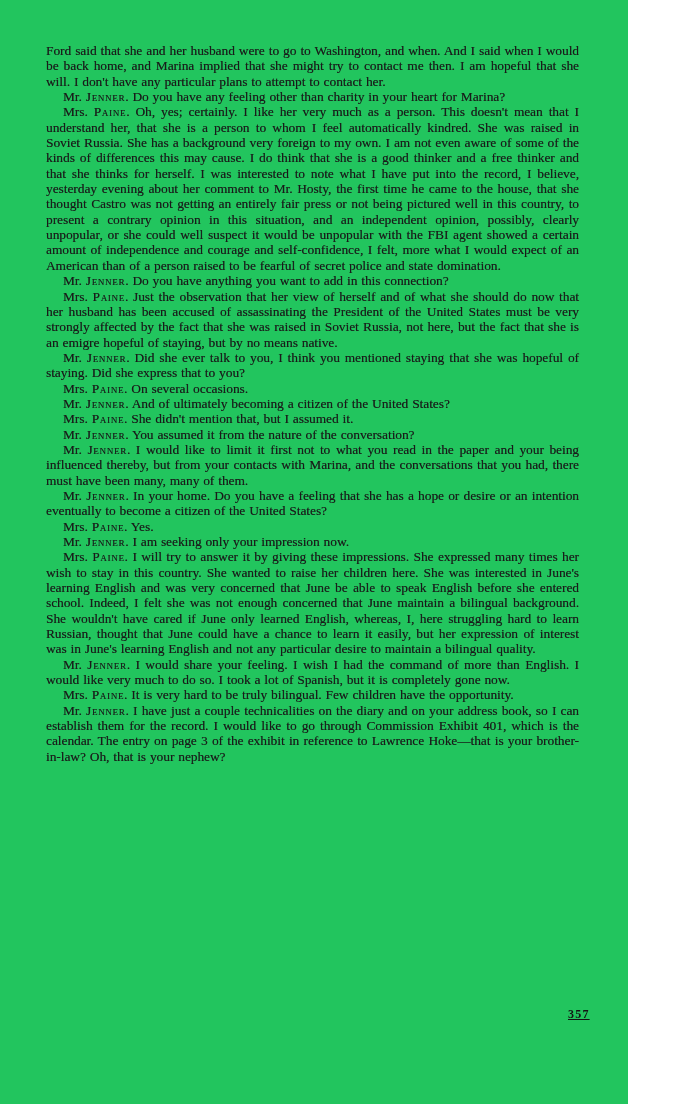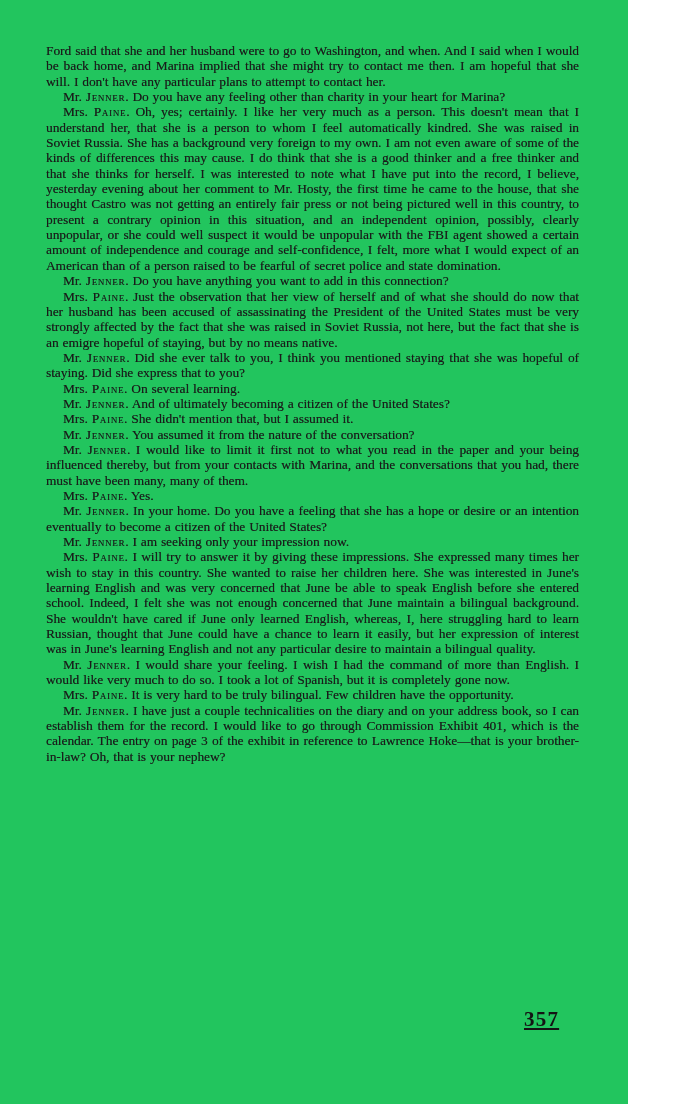--- a/index.html
+++ b/index.html
@@ -33,48 +33,48 @@
   }
   .para.no-indent {
     text-indent: 0;
   }
   .speaker .sc {
     font-variant: small-caps;
     letter-spacing: 0.7px;
   }
   .page-number {
     position: absolute;
-    left: 524px;
+    left: 568px;
     top: 1007px;
     font-family: "Liberation Serif", "DejaVu Serif", serif;
-    font-size: 21px;
+    font-size: 12px;
     font-weight: bold;
     letter-spacing: 1.2px;
     color: #141414;
     text-decoration: underline;
   }
 </style>
 </head>
 <body>
 
 <div class="page">
   <div class="text-block">
       <p class="para no-indent"><span>Ford said that she and her husband were to go to Washington, and when. And I said when I would be back home, and Marina implied that she might try to contact me then. I am hopeful that she will. I don't have any particular plans to attempt to contact her.</span></p>
       <p class="para"><span class="speaker"><span>Mr. </span><span class="sc">Jenner</span>. </span><span>Do you have any feeling other than charity in your heart for Marina?</span></p>
       <p class="para"><span class="speaker"><span>Mrs. </span><span class="sc">Paine</span>. </span><span>Oh, yes; certainly. I like her very much as a person. This doesn't mean that I understand her, that she is a person to whom I feel automatically kindred. She was raised in Soviet Russia. She has a background very foreign to my own. I am not even aware of some of the kinds of differences this may cause. I do think that she is a good thinker and a free thinker and that she thinks for herself. I was interested to note what I have put into the record, I believe, yesterday evening about her comment to Mr. Hosty, the first time he came to the house, that she thought Castro was not getting an entirely fair press or not being pictured well in this country, to present a contrary opinion in this situation, and an independent opinion, possibly, clearly unpopular, or she could well suspect it would be unpopular with the FBI agent showed a certain amount of independence and courage and self-confidence, I felt, more what I would expect of an American than of a person raised to be fearful of secret police and state domination.</span></p>
       <p class="para"><span class="speaker"><span>Mr. </span><span class="sc">Jenner</span>. </span><span>Do you have anything you want to add in this connection?</span></p>
       <p class="para"><span class="speaker"><span>Mrs. </span><span class="sc">Paine</span>. </span><span>Just the observation that her view of herself and of what she should do now that her husband has been accused of assassinating the President of the United States must be very strongly affected by the fact that she was raised in Soviet Russia, not here, but the fact that she is an emigre hopeful of staying, but by no means native.</span></p>
       <p class="para"><span class="speaker"><span>Mr. </span><span class="sc">Jenner</span>. </span><span>Did she ever talk to you, I think you mentioned staying that she was hopeful of staying. Did she express that to you?</span></p>
-      <p class="para"><span class="speaker"><span>Mrs. </span><span class="sc">Paine</span>. </span><span>On several learning.</span></p>
+      <p class="para"><span class="speaker"><span>Mrs. </span><span class="sc">Paine</span>. </span><span>On several occasions.</span></p>
       <p class="para"><span class="speaker"><span>Mr. </span><span class="sc">Jenner</span>. </span><span>And of ultimately becoming a citizen of the United States?</span></p>
       <p class="para"><span class="speaker"><span>Mrs. </span><span class="sc">Paine</span>. </span><span>She didn't mention that, but I assumed it.</span></p>
       <p class="para"><span class="speaker"><span>Mr. </span><span class="sc">Jenner</span>. </span><span>You assumed it from the nature of the conversation?</span></p>
       <p class="para"><span class="speaker"><span>Mr. </span><span class="sc">Jenner</span>. </span><span>I would like to limit it first not to what you read in the paper and your being influenced thereby, but from your contacts with Marina, and the conversations that you had, there must have been many, many of them.</span></p>
+      <p class="para"><span class="speaker"><span>Mr. </span><span class="sc">Jenner</span>. </span><span>In your home. Do you have a feeling that she has a hope or desire or an intention eventually to become a citizen of the United States?</span></p>
       <p class="para"><span class="speaker"><span>Mrs. </span><span class="sc">Paine</span>. </span><span>Yes.</span></p>
-      <p class="para"><span class="speaker"><span>Mr. </span><span class="sc">Jenner</span>. </span><span>In your home. Do you have a feeling that she has a hope or desire or an intention eventually to become a citizen of the United States?</span></p>
       <p class="para"><span class="speaker"><span>Mr. </span><span class="sc">Jenner</span>. </span><span>I am seeking only your impression now.</span></p>
       <p class="para"><span class="speaker"><span>Mrs. </span><span class="sc">Paine</span>. </span><span>I will try to answer it by giving these impressions. She expressed many times her wish to stay in this country. She wanted to raise her children here. She was interested in June's learning English and was very concerned that June be able to speak English before she entered school. Indeed, I felt she was not enough concerned that June maintain a bilingual background. She wouldn't have cared if June only learned English, whereas, I, here struggling hard to learn Russian, thought that June could have a chance to learn it easily, but her expression of interest was in June's learning English and not any particular desire to maintain a bilingual quality.</span></p>
       <p class="para"><span class="speaker"><span>Mr. </span><span class="sc">Jenner</span>. </span><span>I would share your feeling. I wish I had the command of more than English. I would like very much to do so. I took a lot of Spanish, but it is completely gone now.</span></p>
       <p class="para"><span class="speaker"><span>Mrs. </span><span class="sc">Paine</span>. </span><span>It is very hard to be truly bilingual. Few children have the opportunity.</span></p>
       <p class="para"><span class="speaker"><span>Mr. </span><span class="sc">Jenner</span>. </span><span>I have just a couple technicalities on the diary and on your address book, so I can establish them for the record. I would like to go through Commission Exhibit 401, which is the calendar. The entry on page 3 of the exhibit in reference to Lawrence Hoke—that is your brother-in-law? Oh, that is your nephew?</span></p>
     </div>
   <div class="page-number">357</div>
 </div>
 
 </body></html>

